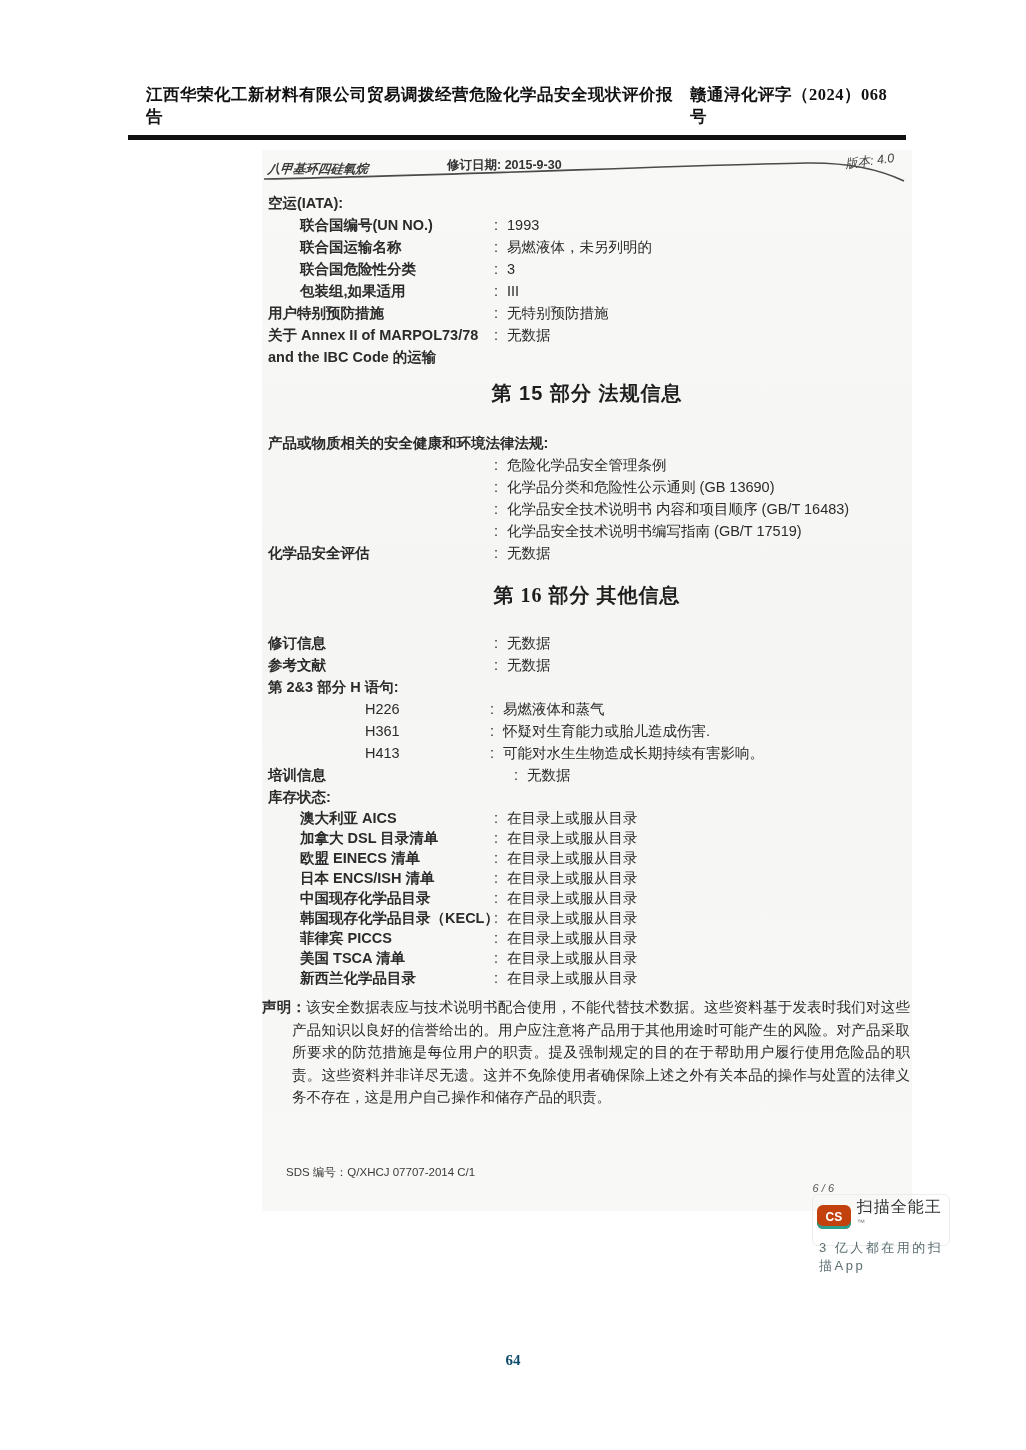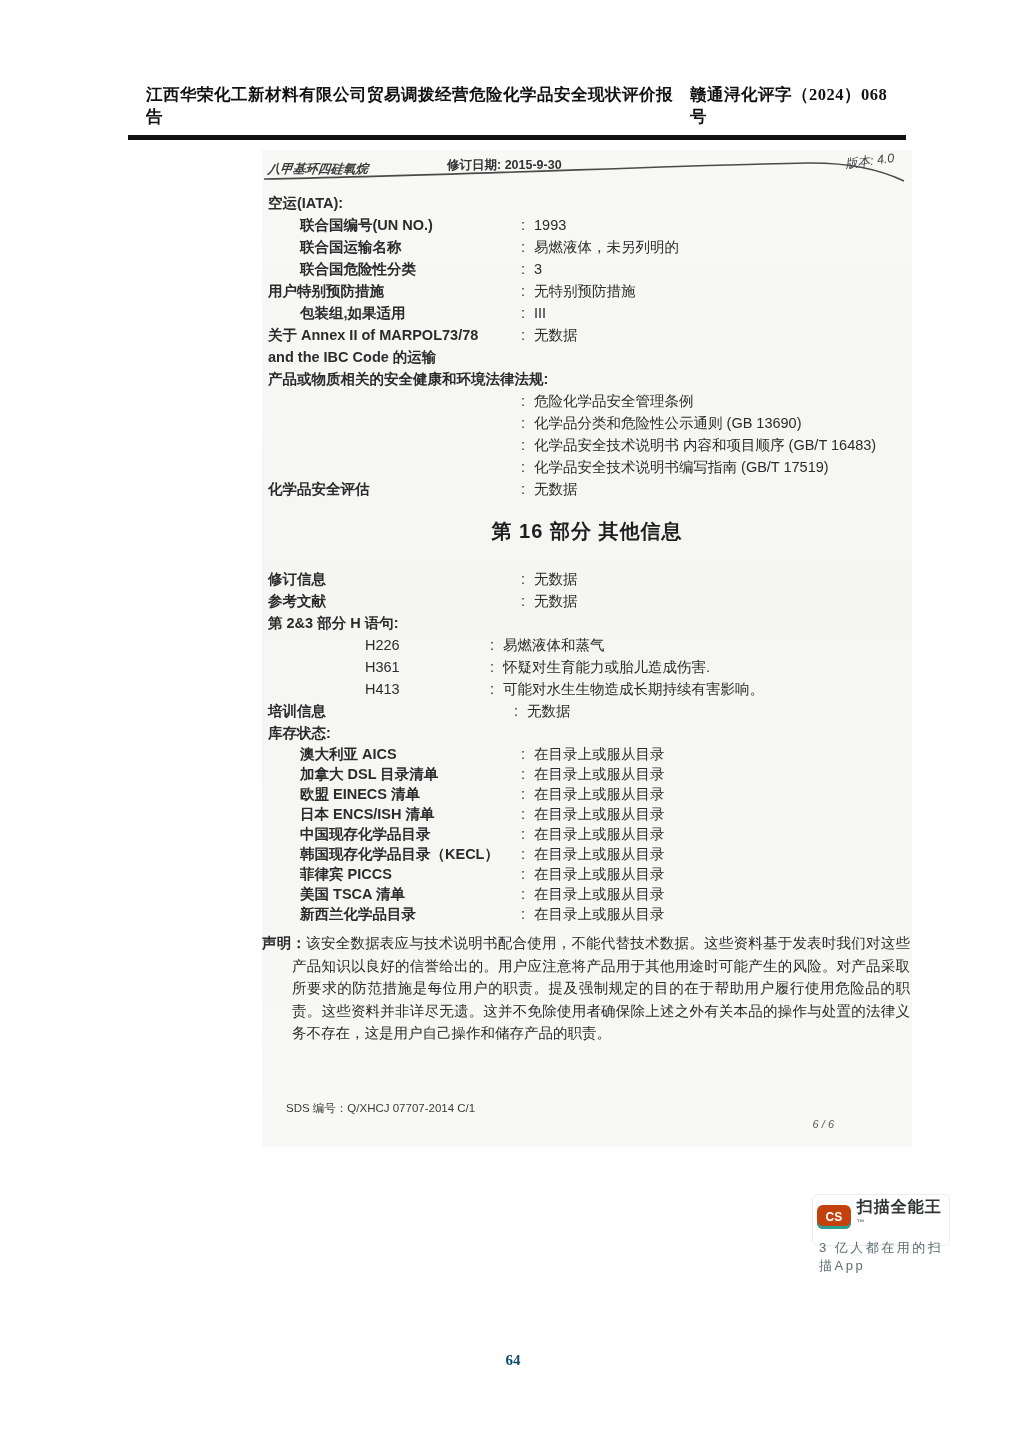--- a/index.html
+++ b/index.html
@@ -29,51 +29,51 @@
   }
   .revision-date{position:absolute;left:185px;top:4px;font-size:12.5px;font-weight:bold;color:#333;}
   .version{position:absolute;right:18px;top:0px;font-size:12.5px;font-style:italic;color:#444;transform:rotate(-7deg);}
   .header-curve{position:absolute;left:0;top:0;width:650px;height:42px;}
   
   .row{position:relative;min-height:22px;}
   .row .lbl{font-weight:bold;display:inline-block;}
   .ind0 .lbl{margin-left:6px;}
   .ind1 .lbl{margin-left:38px;}
   .indh .lbl{margin-left:103px;font-weight:normal;}
-  .row .val{position:absolute;left:259px;top:0;white-space:nowrap;}
+  .row .val{position:absolute;left:232px;top:0;white-space:nowrap;}
   .row .colon{display:inline-block;margin-right:9px;font-weight:normal;}
   .row.wraplabel .lbl{width:238px;}
   .heading{font-weight:bold;margin-left:6px;min-height:22px;}
   .section-title{
     text-align:center;font-size:20px;font-weight:bold;color:#1e1e1e;
     letter-spacing:1px;line-height:30px;
   }
   .title15{margin-top:10px;margin-bottom:24px;}
-  .title16{margin-top:16px;margin-bottom:22px;}
+  .title16{margin-top:16px;margin-bottom:22px;font-family:Liberation Serif, serif;}
   .inv .row{min-height:20px;line-height:20px;}
   .inv .row .val{line-height:20px;}
   
   .statement{margin-top:8px;padding-left:30px;padding-right:2px;text-align:justify;line-height:22.5px;}
   .st-label{font-weight:bold;margin-left:-30px;}
   
   .doc-footer{position:relative;margin-top:52px;height:40px;}
   .sds-no{position:absolute;left:24px;top:0;font-size:11.5px;color:#3a3a3a;}
   .page-mark{position:absolute;right:78px;top:16px;font-size:11px;font-style:italic;color:#555;}
   
   .cs-badge{
     position:absolute;left:812px;top:1194px;width:128px;height:46px;
     border:1px solid #ededeb;border-radius:6px;padding:2px 4px;
   }
   .cs-top{display:flex;align-items:center;gap:6px;}
   .cs-logo{
     width:36px;height:24px;border-radius:6px;background:#c2410c;color:#fff;
     font-weight:bold;font-size:12px;display:flex;align-items:center;justify-content:center;
     box-shadow:inset 0 -3px 0 #2ba08f;
   }
-  .cs-name{font-size:16px;font-weight:bold;color:#2f3233;letter-spacing:1px;}
+  .cs-name{font-size:16px;font-weight:normal;color:#2f3233;letter-spacing:1px;}
   .cs-tm{font-size:8px;color:#777;vertical-align:top;}
   .cs-tagline{margin-top:3px;font-size:13px;color:#5c6e72;letter-spacing:2.5px;padding-left:2px;}
   
   .page-number{
     position:absolute;left:0;top:1352px;width:1026px;text-align:center;
     font-family:"Liberation Serif",serif;font-size:15px;color:#0c4a6e;font-weight:bold;
   }
 </style>
 </head>
 <body>
@@ -101,33 +101,34 @@
     <span class="val"><span class="colon">:</span><span>1993</span></span>
   </div>
   <div class="row ind1">
     <span class="lbl">联合国运输名称</span>
     <span class="val"><span class="colon">:</span><span>易燃液体，未另列明的</span></span>
   </div>
   <div class="row ind1">
     <span class="lbl">联合国危险性分类</span>
     <span class="val"><span class="colon">:</span><span>3</span></span>
   </div>
+  <div class="row ind1">
+    <span class="lbl">包装组,如果适用</span>
+    <span class="val"><span class="colon">:</span><span>III</span></span>
+  </div>
   <div class="row ind0">
     <span class="lbl">用户特别预防措施</span>
     <span class="val"><span class="colon">:</span><span>无特别预防措施</span></span>
   </div>
-  <div class="row ind1">
-    <span class="lbl">包装组,如果适用</span>
-    <span class="val"><span class="colon">:</span><span>III</span></span>
-  </div>
   <div class="row ind0 wraplabel">
     <span class="lbl">关于 Annex II of MARPOL73/78 and the IBC Code 的运输</span>
     <span class="val"><span class="colon">:</span><span>无数据</span></span>
   </div>
 
+  <div class="section-title title15">第 15 部分  法规信息</div>
 
   <div class="heading">产品或物质相关的安全健康和环境法律法规:</div>
   <div class="row">
     <span class="val"><span class="colon">:</span><span>危险化学品安全管理条例</span></span>
   </div>
   <div class="row">
     <span class="val"><span class="colon">:</span><span>化学品分类和危险性公示通则 (GB 13690)</span></span>
   </div>
   <div class="row">
     <span class="val"><span class="colon">:</span><span>化学品安全技术说明书 内容和项目顺序 (GB/T 16483)</span></span>

